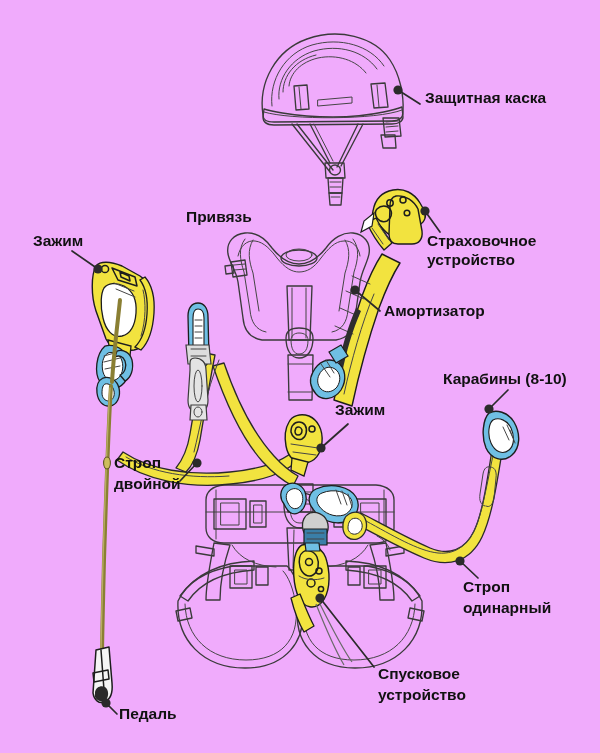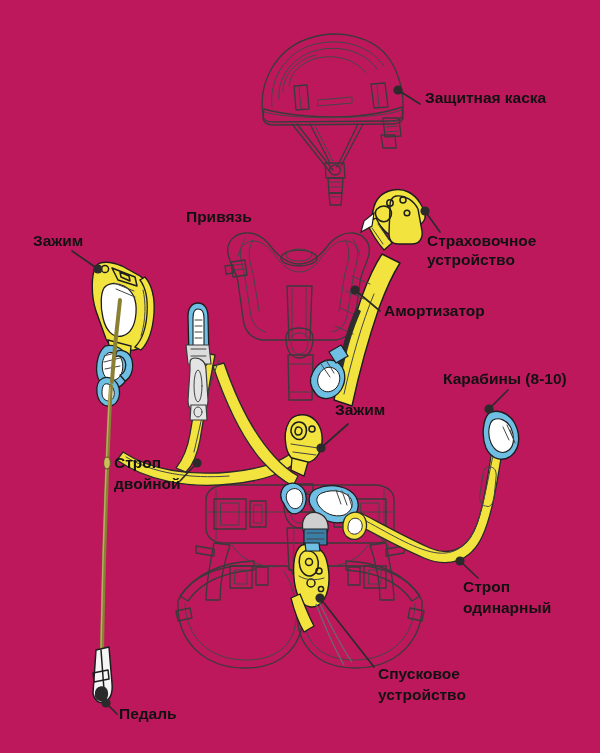--- a/index.html
+++ b/index.html
@@ -4,21 +4,21 @@
 <style>
   html, body {
     margin: 0;
     padding: 0;
     background: #ffffff;
   }
   #root {
     position: relative;
     width: 600px;
     height: 753px;
-    background: #be185d;
+    background: #f0abfc;
     overflow: hidden;
     font-family: "Liberation Sans", sans-serif;
   }
   #diagram-svg {
     position: absolute;
     left: 0;
     top: 0;
     width: 600px;
     height: 753px;
   }

